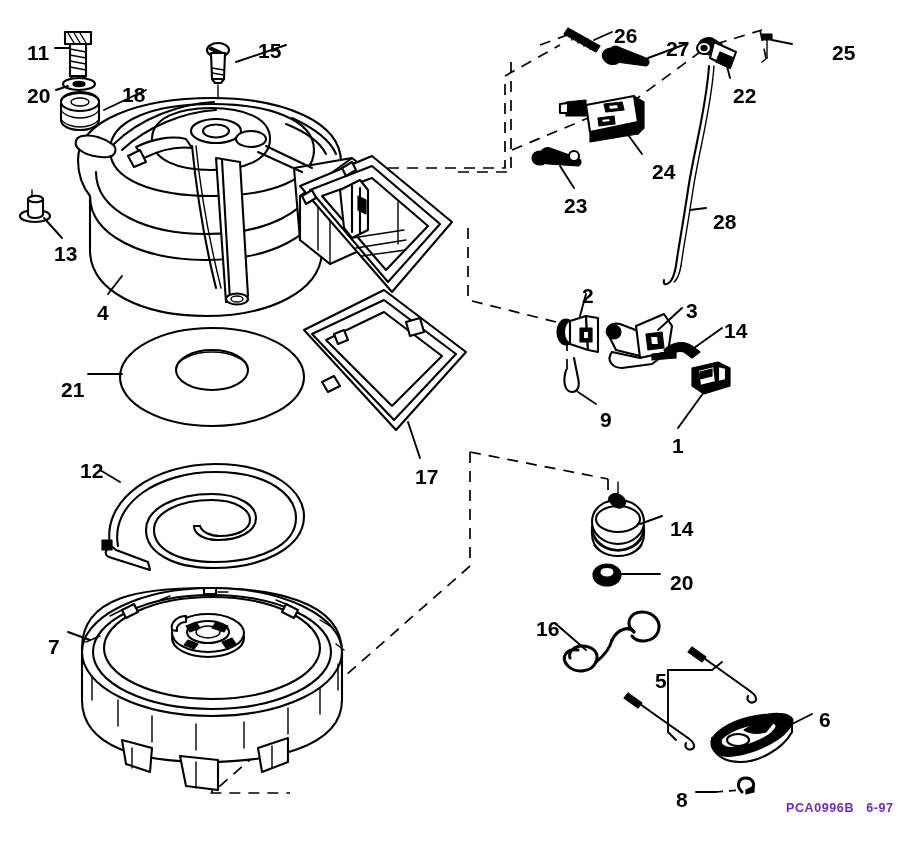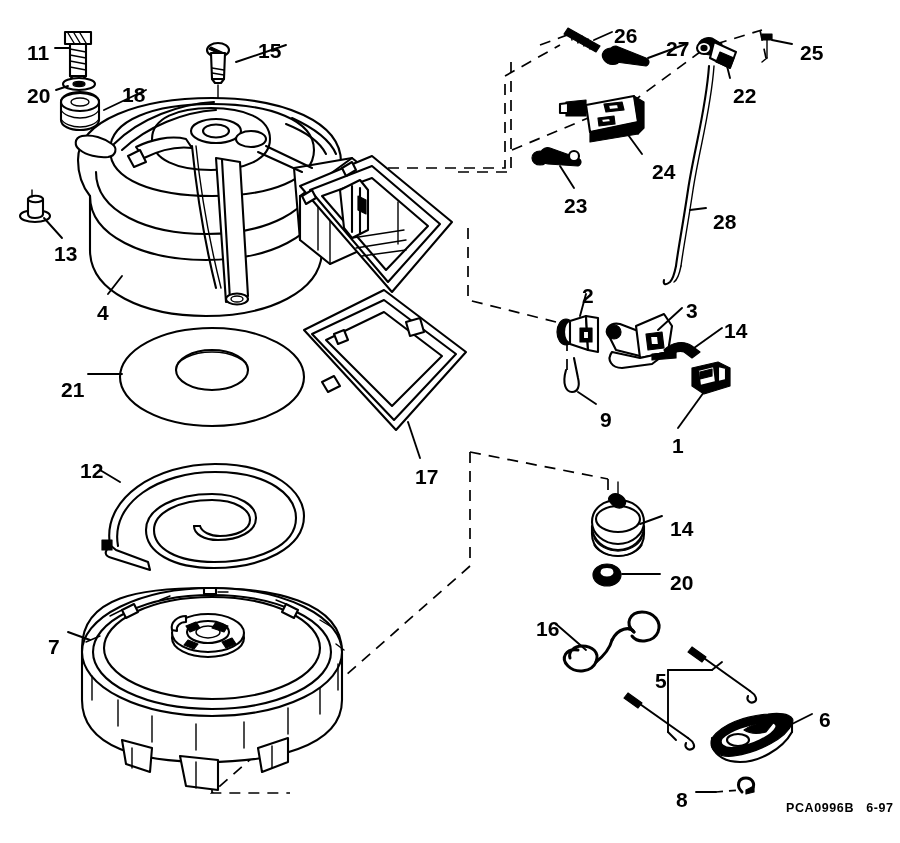--- a/index.html
+++ b/index.html
@@ -17,21 +17,21 @@
     color:#000;
     white-space:nowrap;
     letter-spacing:0px;
   }
   .catno{
     position:absolute;
     font-family:"Liberation Sans", sans-serif;
     font-weight:bold;
     font-size:12.5px;
     letter-spacing:0.6px;
-    color:#000000;
+    color:#6d28d9;
     white-space:pre;
   }
 </style>
 </head>
 <body>
 
 <div id="sheet">
 
   <svg id="art" viewBox="0 0 900 843" xmlns="http://www.w3.org/2000/svg">
     <defs>
@@ -435,21 +435,21 @@
   <div class="callout" style="left:27px;top:85px;">20</div>
   <div class="callout" style="left:122px;top:84px;">18</div>
   <div class="callout" style="left:54px;top:243px;">13</div>
   <div class="callout" style="left:97px;top:302px;">4</div>
   <div class="callout" style="left:61px;top:379px;">21</div>
   <div class="callout" style="left:80px;top:460px;">12</div>
   <div class="callout" style="left:48px;top:636px;">7</div>
   <div class="callout" style="left:415px;top:466px;">17</div>
   <div class="callout" style="left:614px;top:25px;">26</div>
   <div class="callout" style="left:666px;top:38px;">27</div>
-  <div class="callout" style="left:800px;top:42px;">25</div>
+  <div class="callout" style="left:832px;top:42px;">25</div>
   <div class="callout" style="left:733px;top:85px;">22</div>
   <div class="callout" style="left:640px;top:161px;margin-left:12px;">24</div>
   <div class="callout" style="left:564px;top:195px;">23</div>
   <div class="callout" style="left:713px;top:211px;">28</div>
   <div class="callout" style="left:582px;top:285px;">2</div>
   <div class="callout" style="left:686px;top:300px;">3</div>
   <div class="callout" style="left:724px;top:320px;">14</div>
   <div class="callout" style="left:600px;top:409px;">9</div>
   <div class="callout" style="left:672px;top:435px;">1</div>
   <div class="callout" style="left:670px;top:518px;">14</div>

